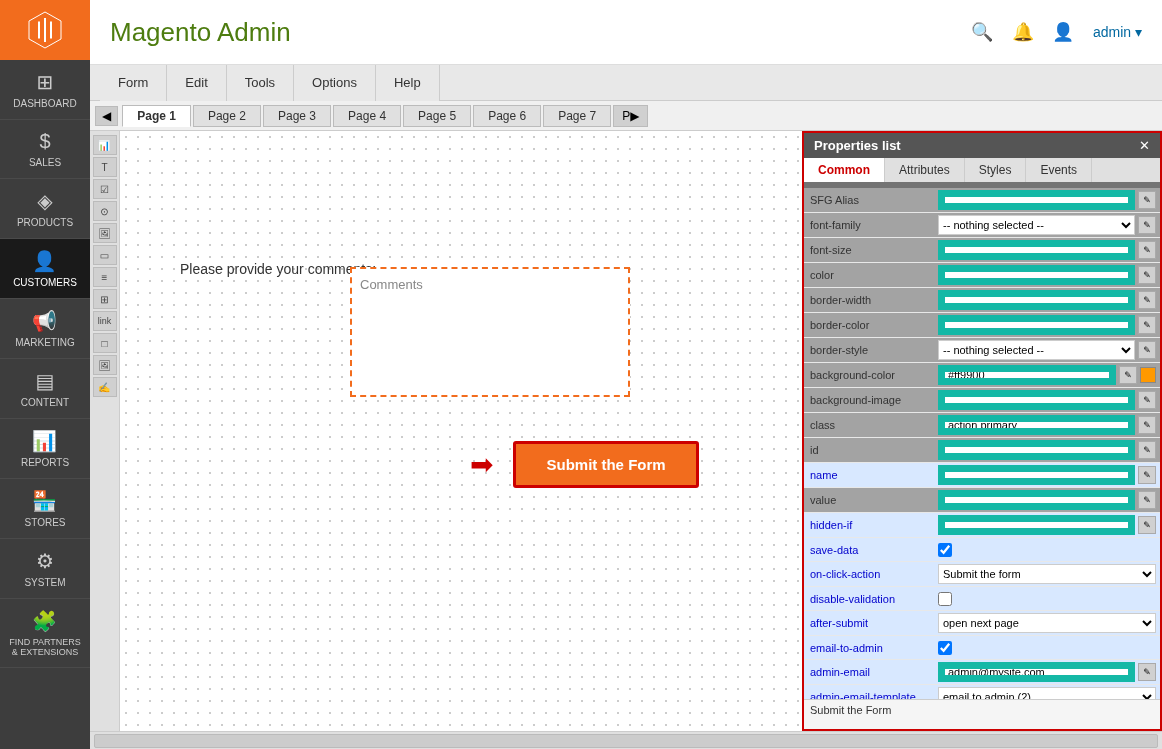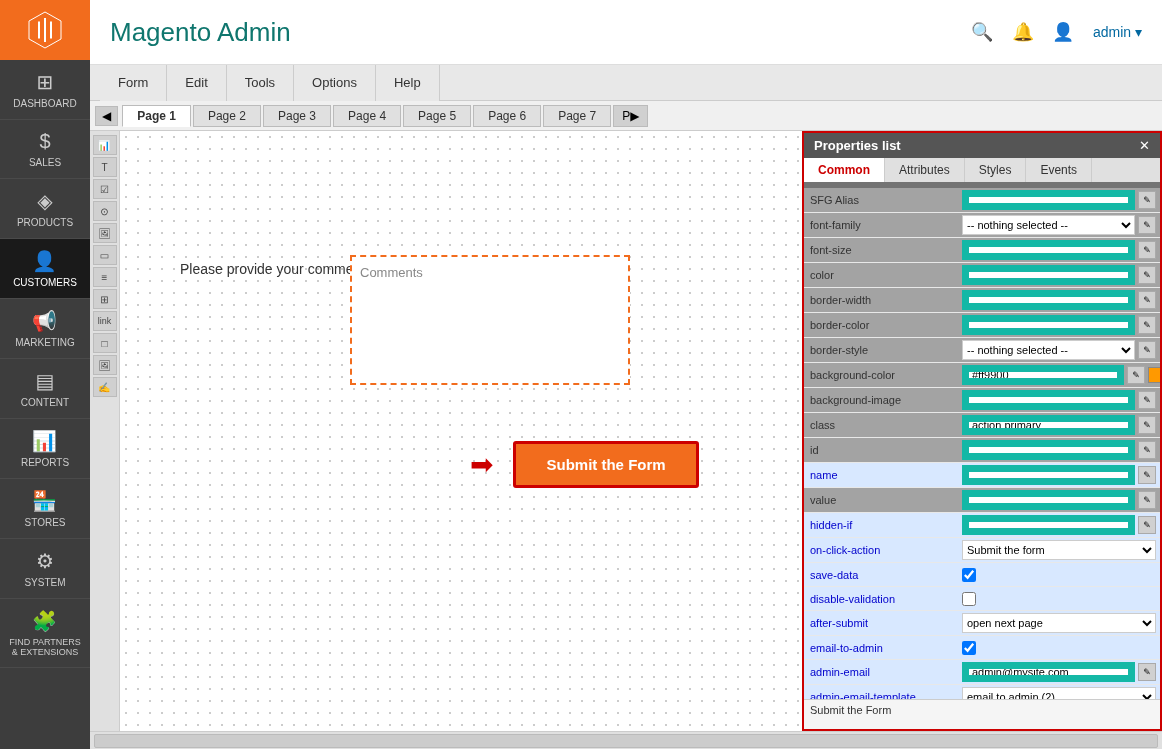--- a/index.html
+++ b/index.html
@@ -54,21 +54,21 @@
       padding: 0 20px;
       height: 65px;
       display: flex;
       align-items: center;
       justify-content: space-between;
       border-bottom: 1px solid #ddd;
       box-shadow: 0 1px 3px rgba(0,0,0,0.1);
     }
     .top-header-title {
       font-size: 26px;
-      color: #0f766e;
+      color: #4d7c0f;
       font-weight: normal;
     }
     .top-header-actions {
       display: flex;
       align-items: center;
       gap: 18px;
       color: #555;
       font-size: 18px;
     }
     .top-header-actions .admin-label {
@@ -181,21 +181,21 @@
       background-size: 12px 12px;
     }
     .canvas-inner {
       position: relative;
       min-width: 600px;
       min-height: 500px;
       padding: 30px;
     }
     .comment-textarea-wrap {
       position: absolute;
-      top: 124px;
+      top: 136px;
       left: 230px;
       width: 280px;
       height: 130px;
       border: 2px dashed #f26c1d;
       background: #fff;
       display: flex;
       align-items: flex-start;
       padding: 8px;
       color: #888;
       font-size: 14px;
@@ -263,21 +263,20 @@
     .props-body {
       flex: 1;
       overflow-y: auto;
       font-size: 12px;
     }
     .prop-row {
       display: flex;
       align-items: center;
       border-bottom: 1px solid #e8e8e8;
       min-height: 24px;
-      gap: 24px;
     }
     .prop-row.highlighted {
       background: #d8e8ff;
     }
     .prop-label {
       width: 130px;
       padding: 3px 6px;
       color: #333;
       flex-shrink: 0;
       font-size: 11px;
@@ -579,29 +578,29 @@
               </div>
             </div>
             <div class="prop-row highlighted">
               <div class="prop-label blue">hidden-if</div>
               <div class="prop-value">
                 <input class="prop-input" type="text" style="">
                 <div class="prop-icon-btn">✎</div>
               </div>
             </div>
             <div class="prop-row highlighted">
+              <div class="prop-label blue">save-data</div>
+              <div class="prop-value">
+                <input type="checkbox" class="prop-checkbox" checked="" style="">
+              </div>
+            </div>
+            <div class="prop-row highlighted">
               <div class="prop-label blue">on-click-action</div>
               <div class="prop-value">
                 <select class="prop-select"><option>Submit the form</option></select>
-              </div>
-            </div>
-            <div class="prop-row highlighted">
-              <div class="prop-label blue">save-data</div>
-              <div class="prop-value">
-                <input type="checkbox" class="prop-checkbox" checked="" style="">
               </div>
             </div>
             <div class="prop-row highlighted">
               <div class="prop-label blue">disable-validation</div>
               <div class="prop-value">
                 <input type="checkbox" class="prop-checkbox" style="">
               </div>
             </div>
             <div class="prop-row highlighted">
               <div class="prop-label blue">after-submit</div>

